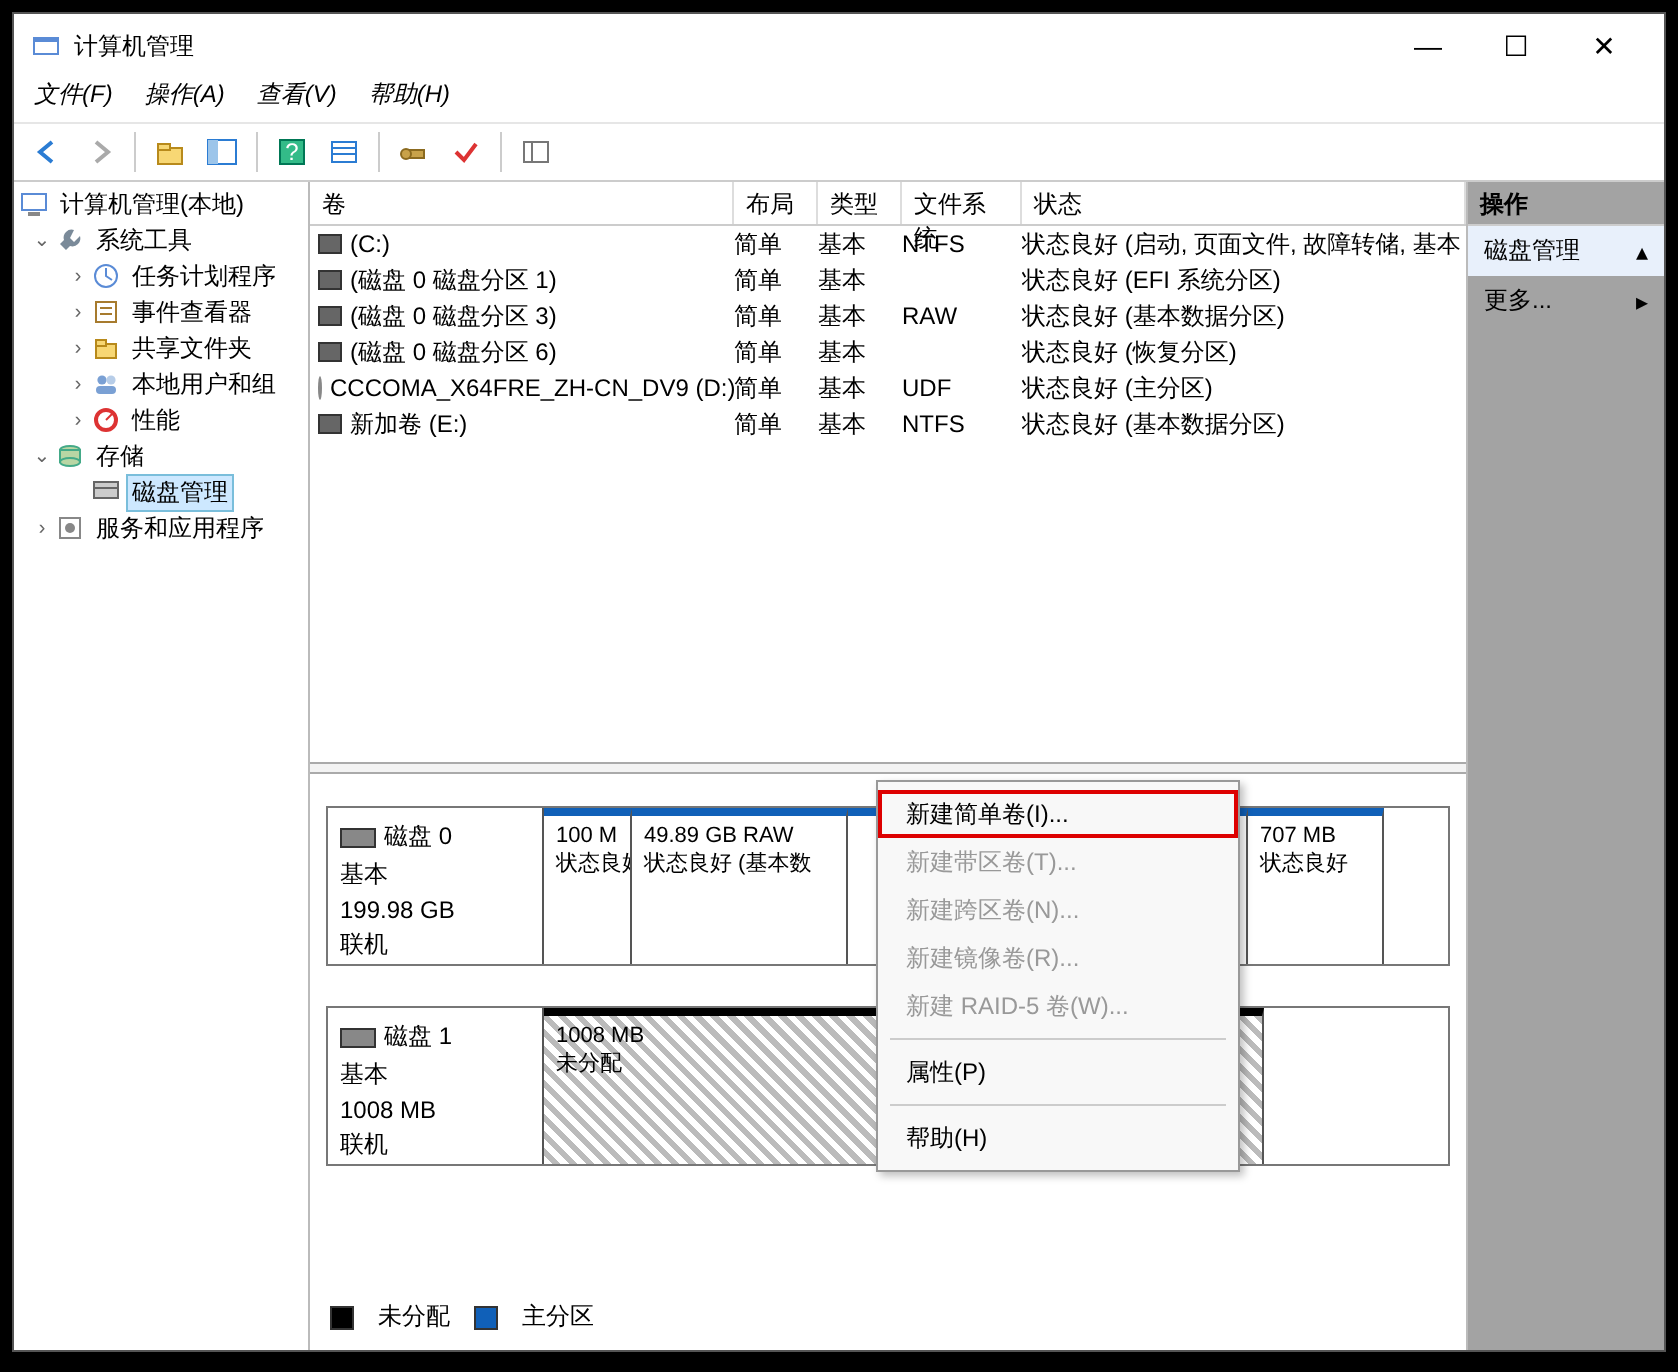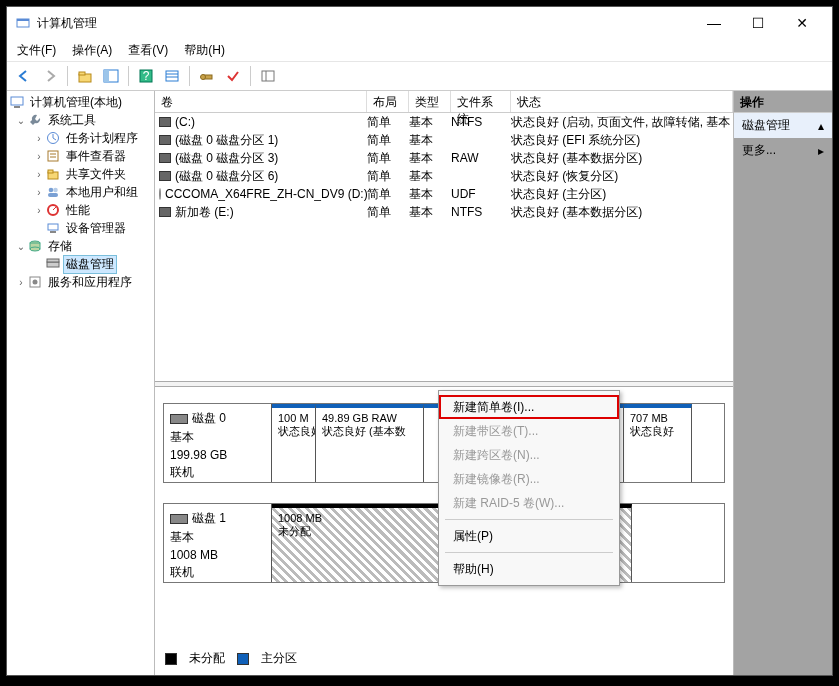--- a/index.html
+++ b/index.html
@@ -5,21 +5,21 @@
 * { box-sizing: border-box; margin: 0; padding: 0; font-family: "Microsoft YaHei", "Segoe UI", sans-serif; font-size: 12px; }
 body { background: #000; width: 839px; height: 686px; position: relative; overflow: hidden; }
 .window { position: absolute; left: 6px; top: 6px; width: 827px; height: 670px; background: #fff; border: 1px solid #555; display: flex; flex-direction: column; }
 
 .titlebar { height: 32px; display: flex; align-items: center; padding: 0 8px; }
 .titlebar .icon { width: 16px; height: 16px; margin-right: 6px; }
 .titlebar .title { flex: 1; font-size: 12px; }
 .titlebar .winbtns { display: flex; }
 .titlebar .winbtn { width: 44px; height: 30px; text-align: center; line-height: 30px; cursor: default; font-size: 14px; }
 
-.menubar { height: 22px; display: flex; align-items: center; padding: 0 10px; gap: 16px; }
+.menubar { height: 22px; display: flex; align-items: flex-start; padding: 0 10px; gap: 16px; font-style: italic; }
 .menubar span { cursor: default; }
 
 .toolbar { height: 30px; display: flex; align-items: center; padding: 0 6px; gap: 4px; border-top: 1px solid #e6e6e6; border-bottom: 1px solid #ccc; }
 .toolbar .tbtn { width: 22px; height: 22px; display: flex; align-items: center; justify-content: center; cursor: default; }
 .toolbar .sep { width: 1px; height: 20px; background: #ccc; margin: 0 2px; }
 
 .body { flex: 1; display: flex; min-height: 0; }
 
 
 .tree { width: 148px; border-right: 1px solid #bbb; overflow: hidden; padding-top: 2px; background: #fff; }
@@ -237,29 +237,20 @@
       <div class="tree-row indent2">
         <span class="caret">›</span>
         <span class="ticon">
             <svg width="14" height="14">
               <circle cx="7" cy="7" r="5" fill="none" stroke="#d33" stroke-width="2"></circle>
               <line x1="7" y1="7" x2="10" y2="4" stroke="#d33"></line>
             </svg>
           </span>
         <span class="label">性能</span>
       </div>
-      <div class="tree-row indent2" style="padding-left:38px">
-        <span class="ticon">
-            <svg width="14" height="14">
-              <rect x="2" y="3" width="10" height="6" fill="#fff" stroke="#5a8bd6"></rect>
-              <rect x="4" y="10" width="6" height="2" fill="#888"></rect>
-            </svg>
-          </span>
-        <span class="label">设备管理器</span>
-      </div>
       <div class="tree-row indent1">
         <span class="caret">⌄</span>
         <span class="ticon">
             <svg width="14" height="14">
               <ellipse cx="7" cy="4" rx="5" ry="2" fill="#b9d6a4" stroke="#4a8"></ellipse>
               <rect x="2" y="4" width="10" height="6" fill="#b9d6a4" stroke="#4a8"></rect>
               <ellipse cx="7" cy="10" rx="5" ry="2" fill="#b9d6a4" stroke="#4a8"></ellipse>
             </svg>
           </span>
         <span class="label">存储</span>

